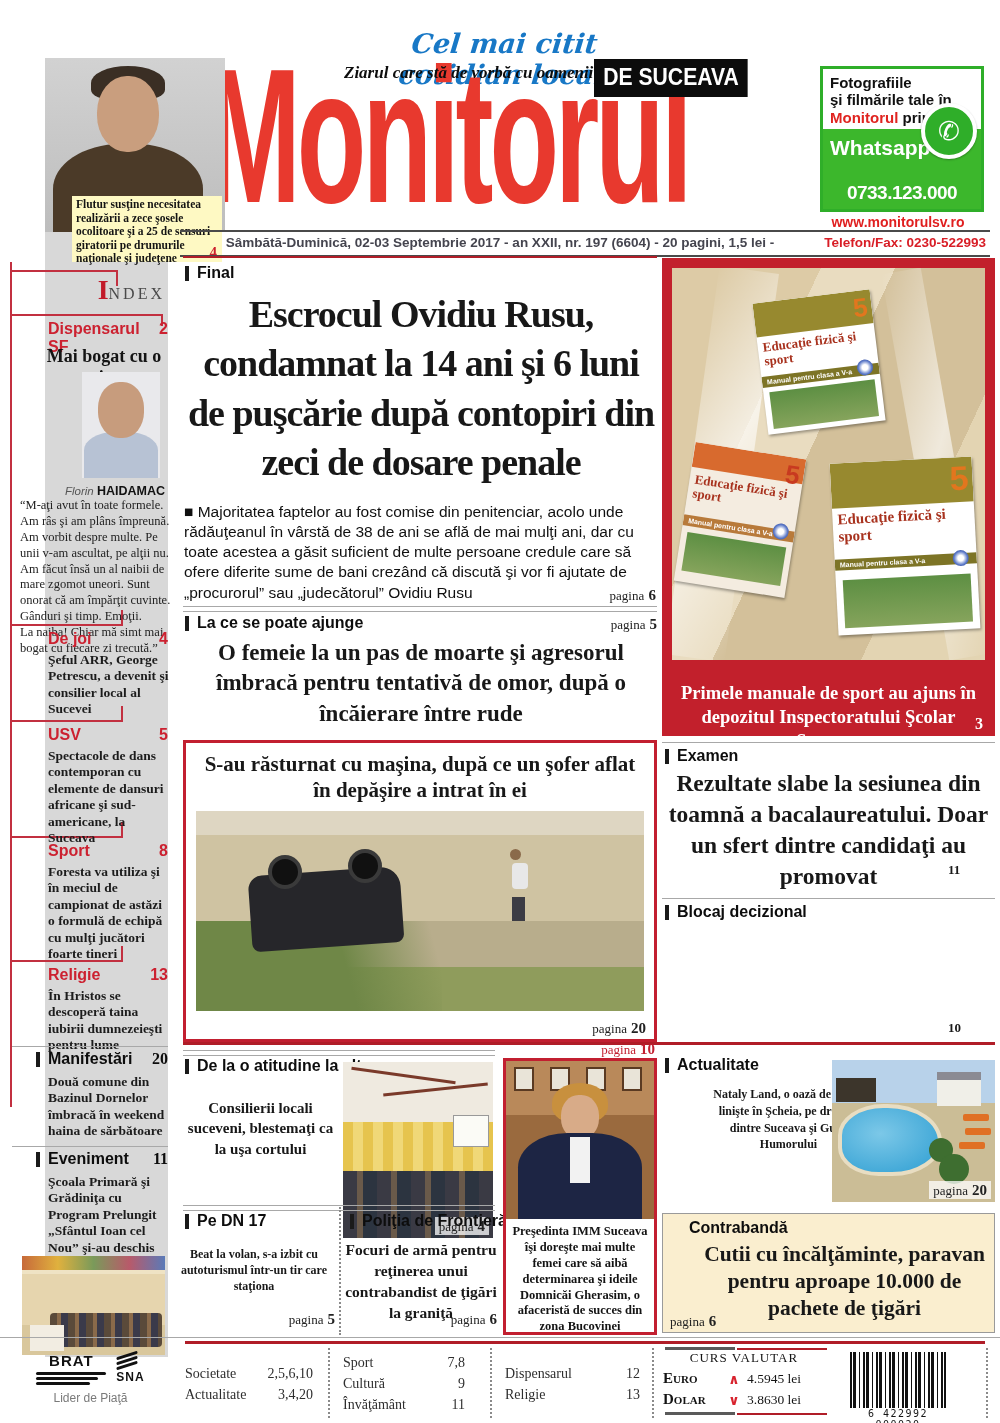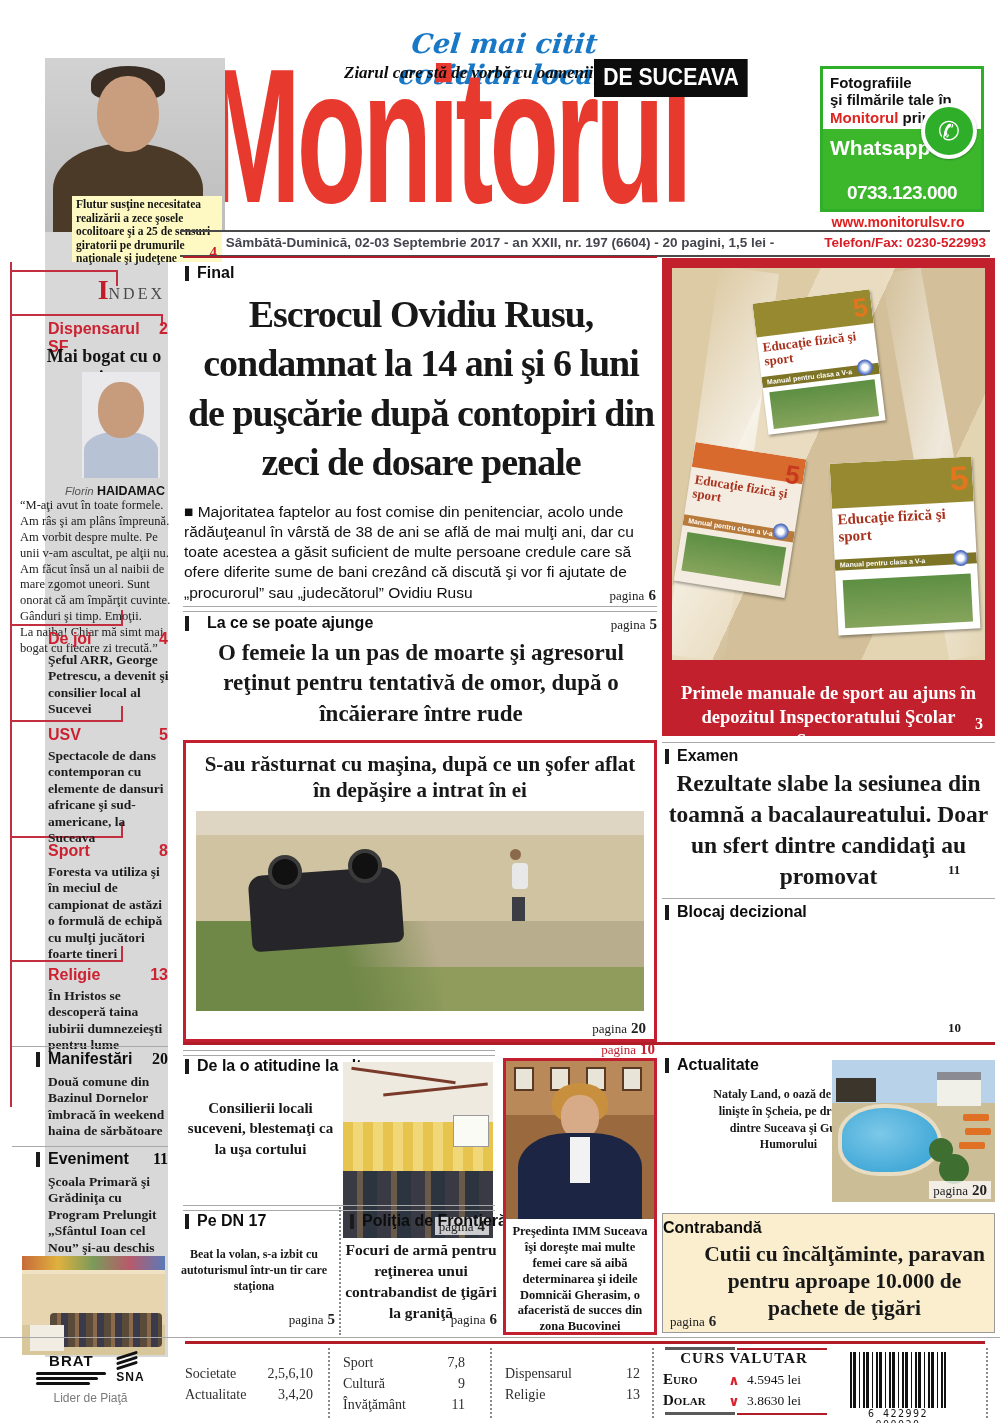--- a/index.html
+++ b/index.html
@@ -134,28 +134,28 @@
   .pnum-sm{font:bold 13px "Liberation Serif",serif;color:#1a1a1a;}
   .op-head{left:662px;top:1086px;width:165px;font-size:12px;line-height:1.4;margin-left:44px;}
   .pool-photo{left:832px;top:1060px;width:163px;height:142px;overflow:hidden;
     background:linear-gradient(#b8d2ea 0 30%,#cbbd96 30%);}
   .pp-pool{position:absolute;left:6px;top:44px;width:96px;height:64px;background:radial-gradient(ellipse at 40% 40%,#7cc8e8,#2e9ed2);border-radius:50% 60% 55% 45%;border:4px solid #e8ddc2;}
   .pp-hut{position:absolute;left:4px;top:18px;width:40px;height:24px;background:#3c352b;}
   .pp-house{position:absolute;right:14px;top:12px;width:44px;height:26px;background:#f0efe8;border-top:8px solid #8b8b93;}
   .pp-lounge{position:absolute;width:26px;height:7px;background:#e07024;border-radius:2px;}
   .pp-plant{position:absolute;width:24px;height:24px;background:#3e6e30;border-radius:50%;}
   .contra-box{left:662px;top:1213px;width:333px;height:120px;background:#faeecf;border:1px solid #9a9a9a;box-sizing:border-box;}
-  .contra-kick{padding:5px 0 0 0;}
+  .contra-kick{padding:5px 0 0 26px;}
   .contra-head{margin:4px 6px 0 38px;font-size:21.5px;line-height:1.25;text-align:center;}
   .contra-pg{position:absolute;left:7px;bottom:2px;}
   
   .fcat{font:14px "Liberation Serif",serif;color:#2e2e2e;}
   .fcat .row{display:flex;justify-content:space-between;margin-bottom:5px;}
   .curs{left:663px;top:1350px;width:162px;text-align:center;font-family:"Liberation Serif",serif;}
-  .curs-title{font-weight:bold;font-size:15px;letter-spacing:1px;}
+  .curs-title{font-weight:normal;font-size:13px;letter-spacing:1px;}
   .curs-row{display:flex;align-items:center;margin-top:4px;font-size:13.5px;}
   .curs-lab{width:58px;text-align:left;font-variant:small-caps;font-weight:bold;font-size:15px;}
   .curs-arrow{color:#d8232e;font:bold 14px "DejaVu Sans",sans-serif;width:26px;}
   .barcode{left:850px;top:1352px;width:96px;height:56px;
     background:repeating-linear-gradient(90deg,#111 0 2px,#fff 2px 3px,#111 3px 6px,#fff 6px 9px,#111 9px 10px,#fff 10px 13px);}
   .barcode-digits{left:845px;top:1408px;width:106px;text-align:center;background:#fff;
     font:10px "DejaVu Sans Mono",monospace;letter-spacing:1.5px;}
 </style>
 </head>
 <body>
@@ -309,29 +309,29 @@
   <div class="abs hserif final-head">Escrocul Ovidiu Rusu, condamnat la 14 ani şi 6 luni de puşcărie după contopiri din zeci de dosare penale</div>
   <div class="abs final-lead">
     <span>■ Majoritatea faptelor au fost comise din penitenciar, acolo unde rădăuţeanul în vârstă de 38 de ani se află de mai mulţi ani, dar cu toate acestea a găsit suficient de multe persoane credule care să ofere diferite sume de bani crezând că discută şi vor fi ajutate de „procurorul” sau „judecătorul” Ovidiu Rusu</span>
     <div class="lead-pg">
       <span class="pg">pagina</span>
       <span class="pg pgn">6</span>
     </div>
   </div>
 
   <div class="abs dbl-rule" style="left:183px;top:606px;width:474px;"></div>
-  <div class="abs kicker" style="left:185px;top:614px;gap:10px;">
+  <div class="abs kicker" style="left:185px;top:614px;">
     <span class="kbar"></span>
     <span>La ce se poate ajunge</span>
   </div>
   <div class="abs" style="left:570px;top:615px;width:87px;text-align:right;">
     <span class="pg">pagina</span>
     <span class="pg pgn">5</span>
   </div>
-  <div class="abs hserif femeie-head">O femeie la un pas de moarte şi agresorul reţinut pentru tentativă de omor, după o încăierare între rude</div>
+  <div class="abs hserif femeie-head">O femeie la un pas de moarte şi agresorul îmbracă pentru tentativă de omor, după o încăierare între rude</div>
 
   <div class="abs rast-box">
     <div class="hserif rast-head">S-au răsturnat cu maşina, după ce un şofer aflat în depăşire a intrat în ei</div>
     <div class="car-photo">
       <div class="car-grass"></div>
       <div class="car-body"></div>
       <div class="car-wheel" style="left:16%;top:22%;"></div>
       <div class="car-wheel" style="left:34%;top:19%;"></div>
       <div class="man-fig-shirt"></div>
       <div class="man-fig-head"></div>

